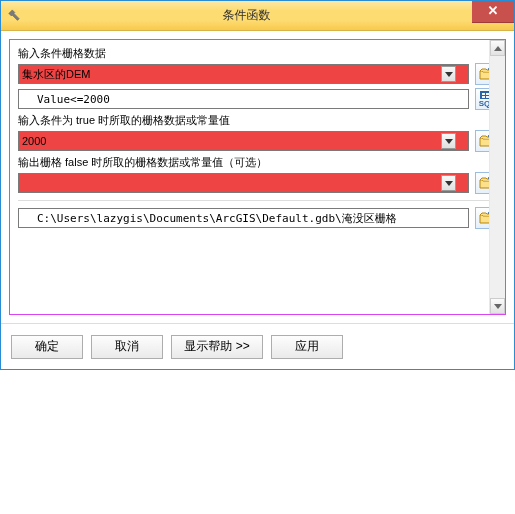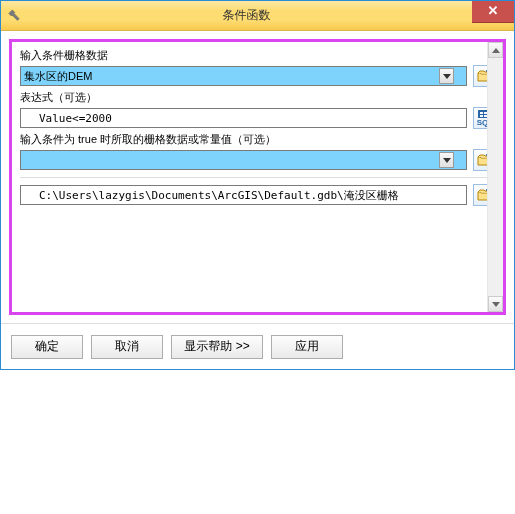--- a/index.html
+++ b/index.html
@@ -33,36 +33,36 @@
   color: #fff; text-align: center; line-height: 20px;
   font-size: 13px; font-weight: bold;
   cursor: pointer;
   border-bottom: 1px solid #a03c38;
 }
 .content {
   flex: 1; padding: 8px 8px 8px 8px;
   overflow: hidden;
 }
 .inner-panel {
-  border: 3px solid #d946ef;
+  border: 1px solid #d946ef;
   padding: 6px 6px 6px 8px;
   height: 100%;
   position: relative;
   overflow-y: auto;
 }
 .inner-panel::-webkit-scrollbar { width: 16px; background: #f0f0f0; }
 .inner-panel::-webkit-scrollbar-thumb { background: #cdcdcd; border: 1px solid #fff; }
 .field-group { margin-bottom: 3px; }
 .label { font-size: 11px; color: #000; margin-bottom: 2px; display:block; }
 .row { display: flex; align-items: center; gap: 6px; }
 .select-wrap, .input-wrap { flex: 1; }
 .select {
   width: 100%; height: 20px;
   border: 1px solid #7a7a7a;
-  background: #7dd3fc;
+  background: #ef4444;
   display: flex; align-items: center; justify-content: space-between;
   font-size: 11px; padding: 0 12px 0 3px;
 }
 .select .arrow-btn {
   width: 15px; height: 16px;
   background: linear-gradient(#f8f8f8,#e0e0e0);
   border: 1px solid #9a9a9a;
   display:flex; align-items:center; justify-content:center;
 }
 .select .tri { border-left:4px solid transparent; border-right:4px solid transparent; border-top:5px solid #333; }
@@ -148,36 +148,55 @@
             <svg class="folder-svg" viewBox="0 0 16 14">
                 <path d="M1 4 L1 12 L13 12 L15 5 L4 5 L3 4 Z" fill="#fce08a" stroke="#b8860b"></path>
                 <path d="M1 4 L3 2 L7 2 L8 3 L13 3 L13 5" fill="#fce08a" stroke="#b8860b"></path>
                 <path d="M11 1 L11 4 M9 2 L13 2" stroke="#2a64a8" stroke-width="1.4"></path>
               </svg>
           </div>
         </div>
       </div>
 
       <div class="field-group">
-        <span class="label">表达式（可选）</span>
         <div class="row">
           <div class="input-wrap">
             <input class="textinput" value="Value&lt;=2000" style="">
           </div>
           <div class="icon-btn">
             <div class="sql-btn">
               <span class="grid"></span><span>SQL</span>
             </div>
           </div>
         </div>
       </div>
 
-
-      <div class="field-group">
-        <span class="label">输入条件为 true 时所取的栅格数据或常量值（可选）</span>
+      <div class="field-group">
+        <span class="label">输入条件为 true 时所取的栅格数据或常量值</span>
+        <div class="row">
+          <div class="select-wrap">
+            <div class="select">
+              <span>2000</span>
+              <span class="arrow-btn">
+                  <span class="tri"></span>
+                </span>
+            </div>
+          </div>
+          <div class="icon-btn">
+            <svg class="folder-svg" viewBox="0 0 16 14">
+                <path d="M1 4 L1 12 L13 12 L15 5 L4 5 L3 4 Z" fill="#fce08a" stroke="#b8860b"></path>
+                <path d="M1 4 L3 2 L7 2 L8 3 L13 3 L13 5" fill="#fce08a" stroke="#b8860b"></path>
+                <path d="M11 1 L11 4 M9 2 L13 2" stroke="#2a64a8" stroke-width="1.4"></path>
+              </svg>
+          </div>
+        </div>
+      </div>
+
+      <div class="field-group">
+        <span class="label">输出栅格 false 时所取的栅格数据或常量值（可选）</span>
         <div class="row">
           <div class="select-wrap">
             <div class="select">
               <span></span>
               <span class="arrow-btn">
                   <span class="tri"></span>
                 </span>
             </div>
           </div>
           <div class="icon-btn">

